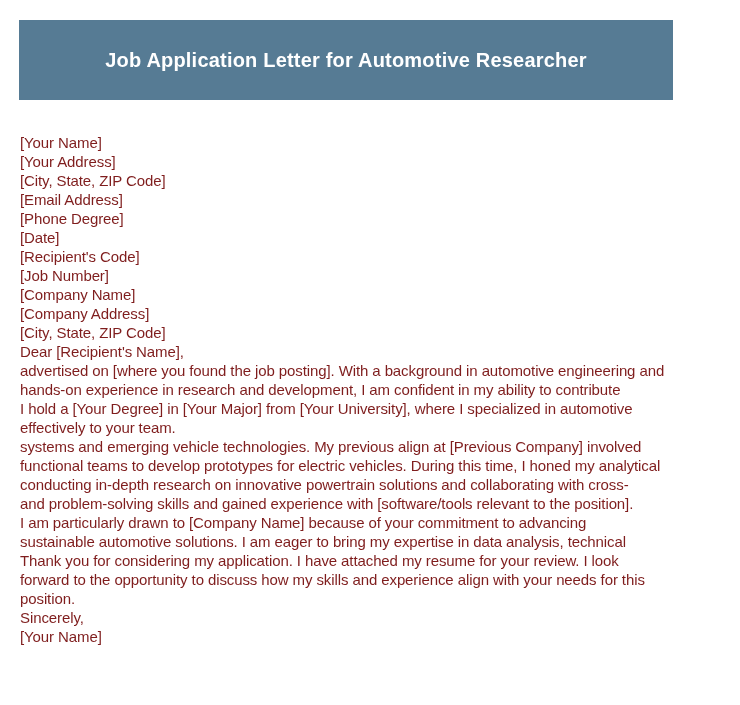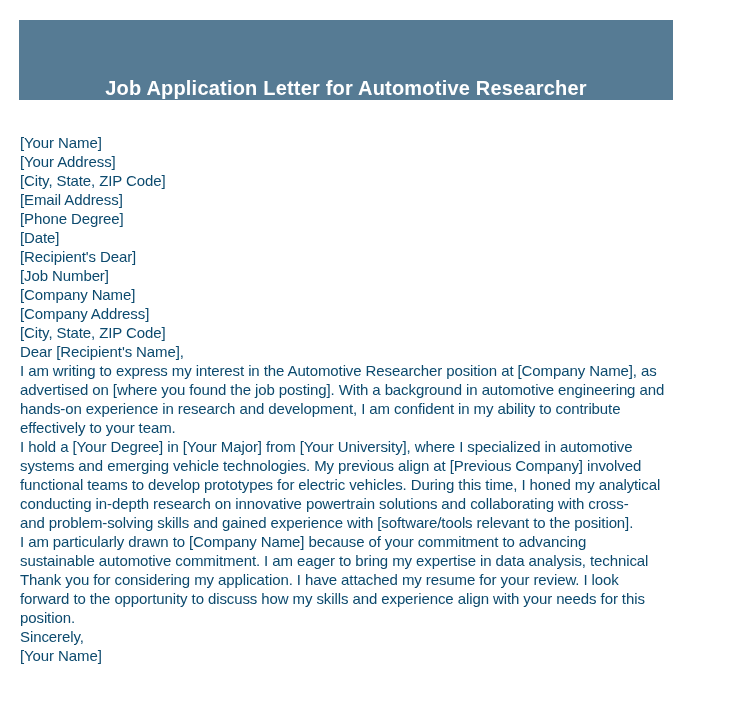--- a/index.html
+++ b/index.html
@@ -16,21 +16,21 @@
     overflow: hidden;
   }
   .banner {
     position: absolute;
     left: 19px;
     top: 20px;
     width: 654px;
     height: 80px;
     background: #567b94;
     display: flex;
-    align-items: flex-end;
+    align-items: center;
     justify-content: center;
   }
   .banner-title {
     margin: 0;
     color: #ffffff;
     font-size: 20px;
     font-weight: 600;
     letter-spacing: 0.2px;
     text-align: center;
   }
@@ -50,44 +50,43 @@
 </style>
 </head>
 <body>
 
 <div class="page">
 
   <div class="banner" style="background: rgb(86, 123, 148);">
     <h1 class="banner-title" style="color: rgb(255, 255, 255);">Job Application Letter for Automotive Researcher</h1>
   </div>
 
-  <div class="letter" style="color: #0c4a6e;">
+  <div class="letter" style="color: #7f1d1d;">
       <div class="letter-line">[Your Name]</div>
       <div class="letter-line">[Your Address]</div>
       <div class="letter-line">[City, State, ZIP Code]</div>
       <div class="letter-line">[Email Address]</div>
       <div class="letter-line">[Phone Degree]</div>
       <div class="letter-line">[Date]</div>
-      <div class="letter-line">[Recipient's Dear]</div>
+      <div class="letter-line">[Recipient's Code]</div>
       <div class="letter-line">[Job Number]</div>
       <div class="letter-line">[Company Name]</div>
       <div class="letter-line">[Company Address]</div>
       <div class="letter-line">[City, State, ZIP Code]</div>
       <div class="letter-line">Dear [Recipient's Name],</div>
-      <div class="letter-line">I am writing to express my interest in the Automotive Researcher position at [Company Name], as</div>
       <div class="letter-line">advertised on [where you found the job posting]. With a background in automotive engineering and</div>
       <div class="letter-line">hands-on experience in research and development, I am confident in my ability to contribute</div>
+      <div class="letter-line">I hold a [Your Degree] in [Your Major] from [Your University], where I specialized in automotive</div>
       <div class="letter-line">effectively to your team.</div>
-      <div class="letter-line">I hold a [Your Degree] in [Your Major] from [Your University], where I specialized in automotive</div>
       <div class="letter-line">systems and emerging vehicle technologies. My previous align at [Previous Company] involved</div>
       <div class="letter-line">functional teams to develop prototypes for electric vehicles. During this time, I honed my analytical</div>
       <div class="letter-line">conducting in-depth research on innovative powertrain solutions and collaborating with cross-</div>
       <div class="letter-line">and problem-solving skills and gained experience with [software/tools relevant to the position].</div>
       <div class="letter-line">I am particularly drawn to [Company Name] because of your commitment to advancing</div>
-      <div class="letter-line">sustainable automotive commitment. I am eager to bring my expertise in data analysis, technical</div>
+      <div class="letter-line">sustainable automotive solutions. I am eager to bring my expertise in data analysis, technical</div>
       <div class="letter-line">Thank you for considering my application. I have attached my resume for your review. I look</div>
       <div class="letter-line">forward to the opportunity to discuss how my skills and experience align with your needs for this</div>
       <div class="letter-line">position.</div>
       <div class="letter-line">Sincerely,</div>
       <div class="letter-line">[Your Name]</div>
     </div>
 
 </div>
 
 </body></html>

